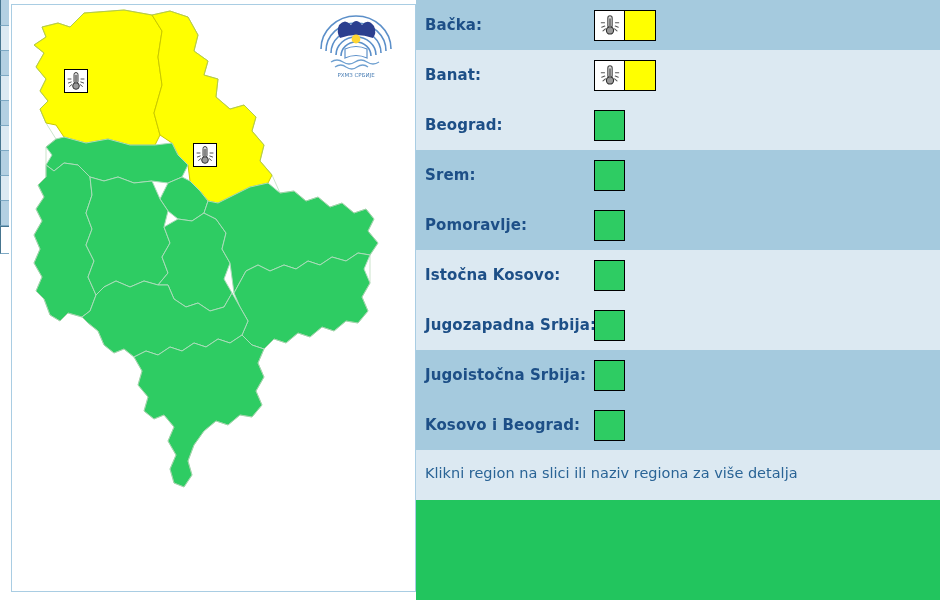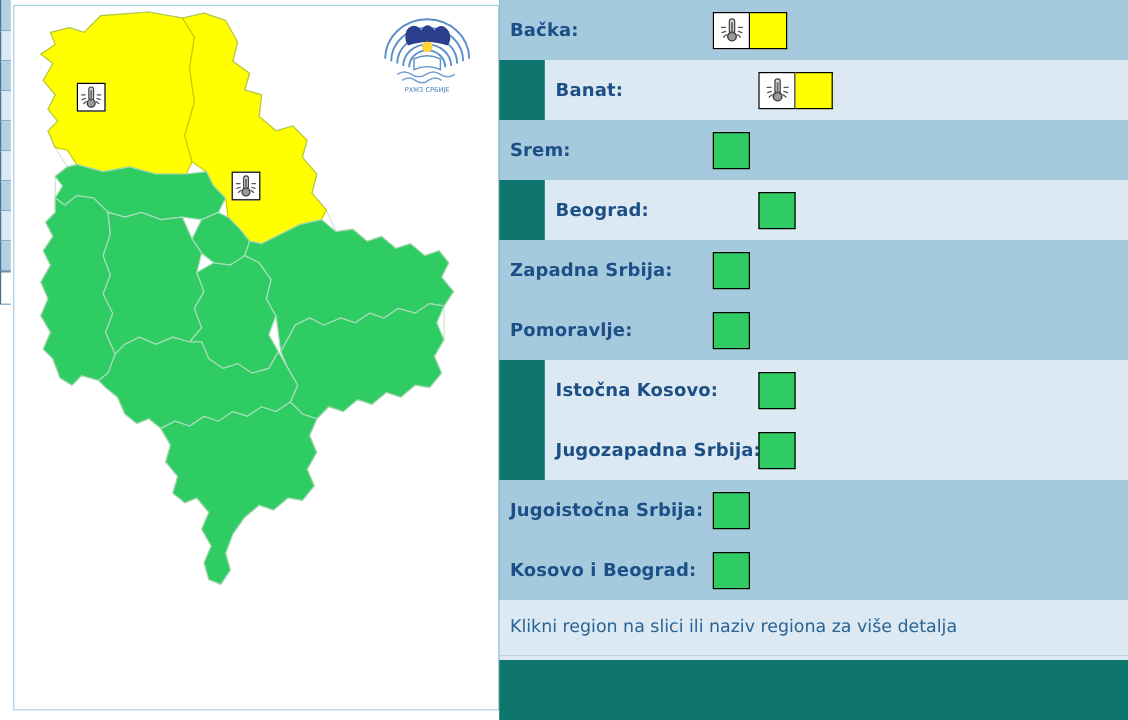--- a/index.html
+++ b/index.html
@@ -35,31 +35,31 @@
     position: absolute; width: 24px; height: 24px;
     background: #ffffff; border: 1px solid #000000;
     box-sizing: border-box;
   }
   .map-marker svg { display: block; }
 
   
   .list-panel {
     position: absolute; left: 416px; top: 0;
     width: 524px; height: 600px;
-    background: #0f766e;
+    background: #22c55e;
   }
   .row {
     position: relative;
     height: 50px;
     display: flex;
     align-items: center;
     box-sizing: border-box;
   }
   .row.dark  { background: #a5cade; }
-  .row.light { background: #dce9f2; margin-left: 38px; }
+  .row.light { background: #dce9f2; }
   .row-label {
     width: 178px;
     padding-left: 9px;
     box-sizing: border-box;
     color: #1d4f87;
     font-size: 15px;
     font-weight: bold;
     letter-spacing: .1px;
     white-space: nowrap;
   }
@@ -269,40 +269,34 @@
             </g>
             <rect x="9" y="2.5" width="4" height="11" rx="2" fill="#e0e0e0" stroke="#444444" stroke-width="1"></rect>
             <circle cx="11" cy="16" r="3.3" fill="#9a9a9a" stroke="#333333" stroke-width="1"></circle>
             <rect x="10.2" y="5" width="1.6" height="9" fill="#707070"></rect>
           </svg>
         </span>
         <span class="sym yellow"></span>
       </span>
     </div>
 
-    <div class="row dark">
-      <span class="row-label">Srem:</span>
-      <span class="icons">
-        <span class="sym green"></span>
-      </span>
-    </div>
-
     <div class="row light">
       <span class="row-label">Beograd:</span>
       <span class="icons">
         <span class="sym green"></span>
       </span>
     </div>
 
     <div class="row dark">
-      <span class="row-label">Zapadna Srbija:</span>
-      <span class="icons">
-        <span class="sym green"></span>
-      </span>
-    </div>
+      <span class="row-label">Srem:</span>
+      <span class="icons">
+        <span class="sym green"></span>
+      </span>
+    </div>
+
 
 
     <div class="row dark">
       <span class="row-label">Pomoravlje:</span>
       <span class="icons">
         <span class="sym green"></span>
       </span>
     </div>
 
     <div class="row light">

